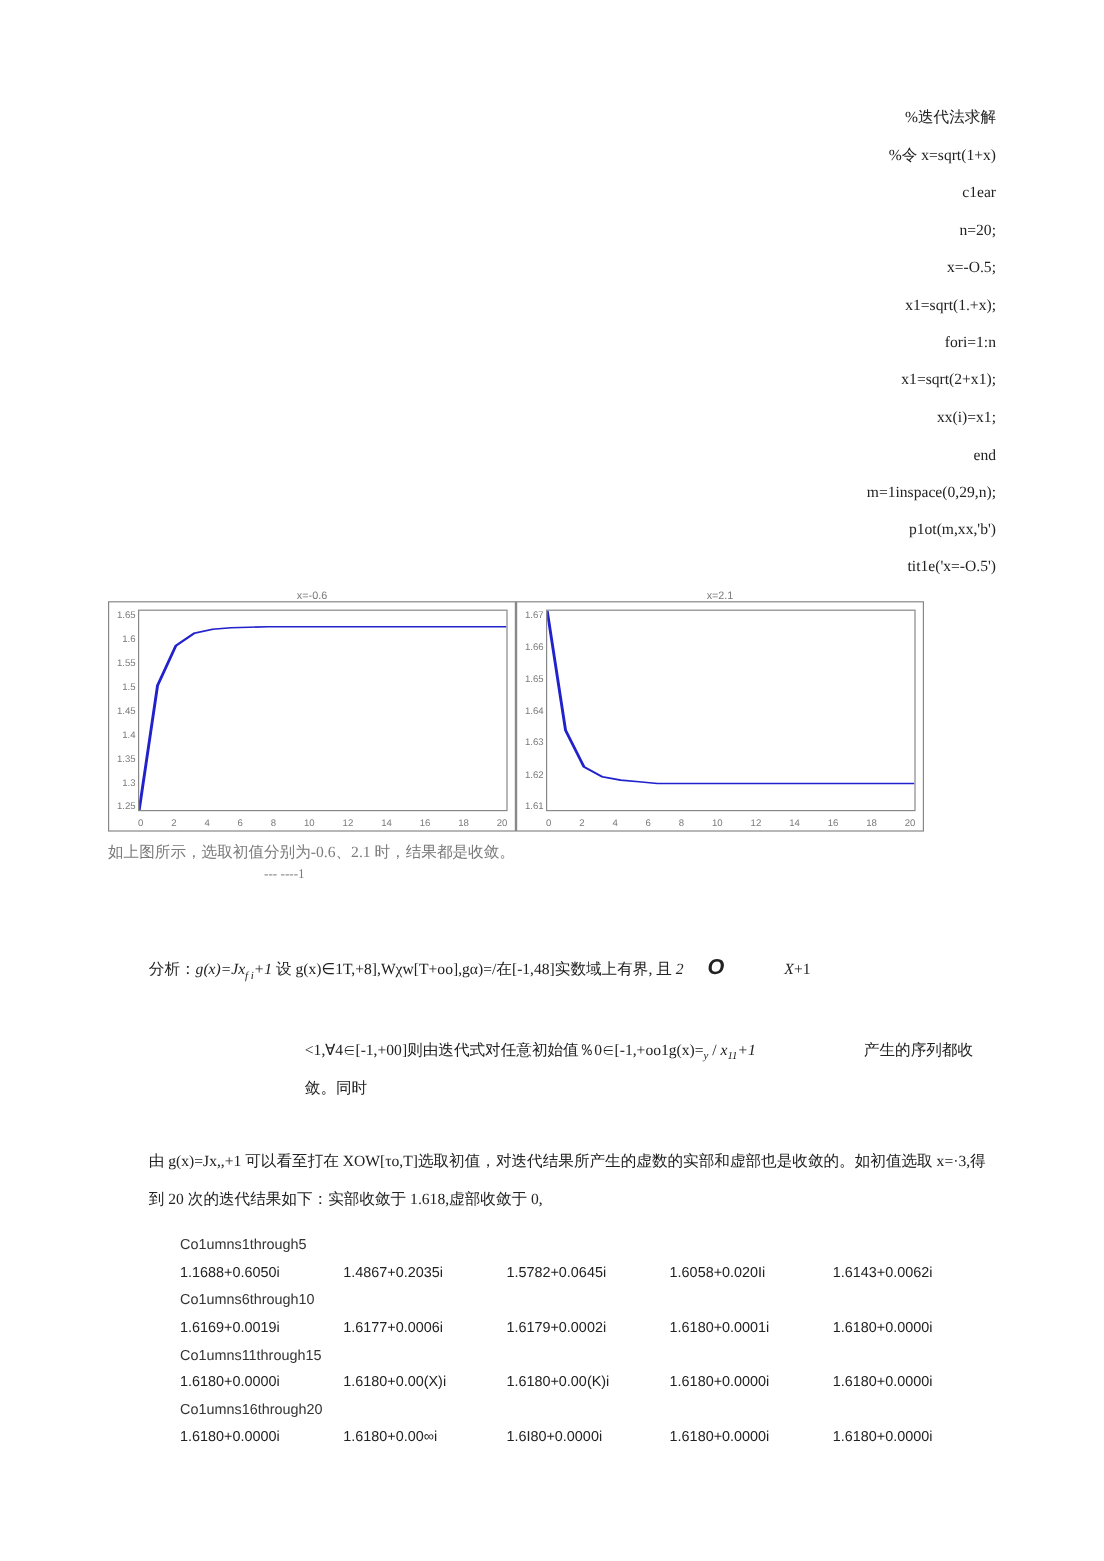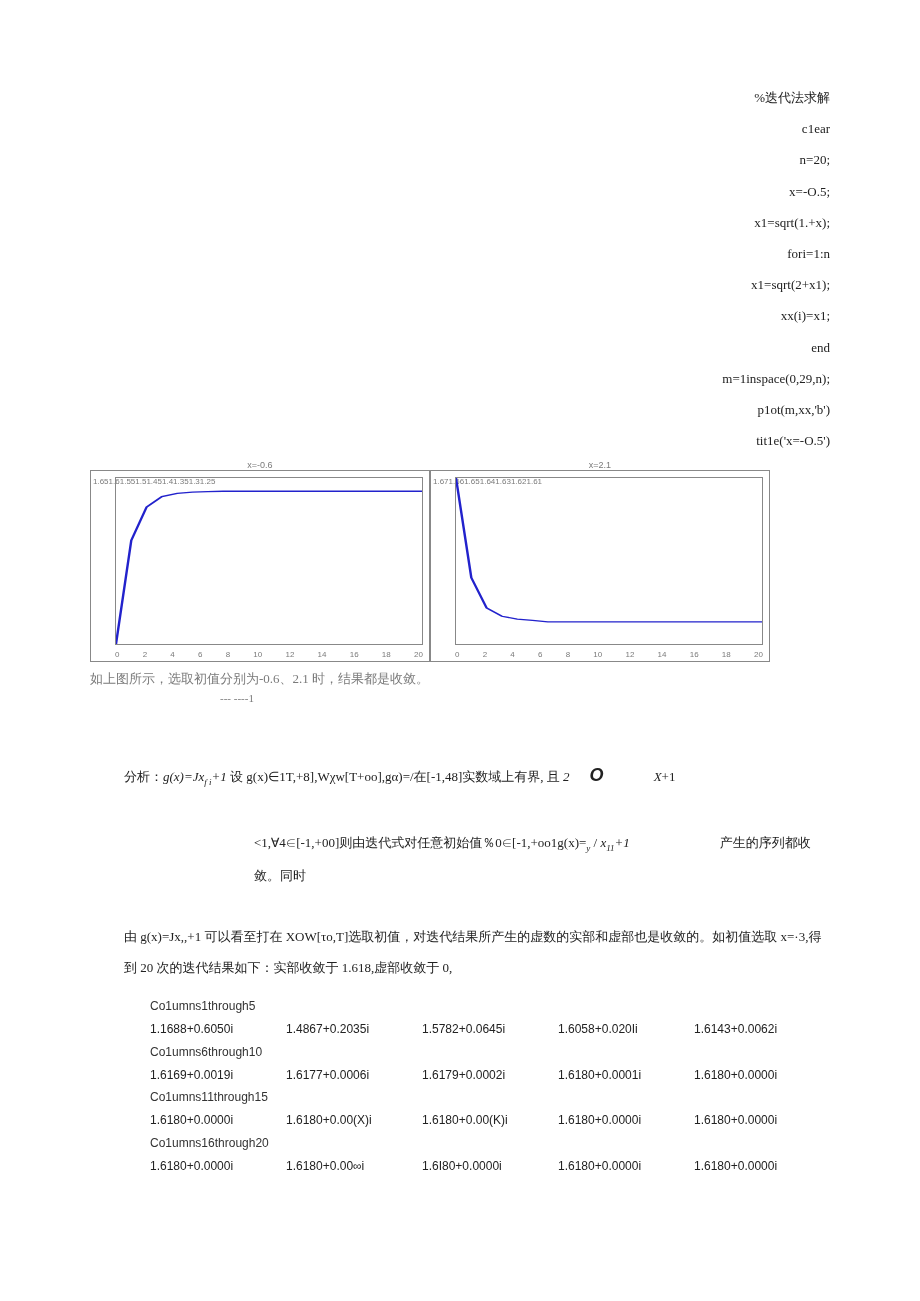--- a/index.html
+++ b/index.html
@@ -58,21 +58,21 @@
   .ylabels {
     position: absolute;
     left: 2px;
     top: 6px;
     bottom: 16px;
     width: 20px;
     font-family: Arial, sans-serif;
     font-size: 8px;
     color: #7a7a7a;
     display: flex;
-    flex-direction: row;
+    flex-direction: column;
     justify-content: space-between;
     text-align: right;
   }
   .xlabels {
     position: absolute;
     left: 24px;
     right: 6px;
     bottom: 2px;
     font-family: Arial, sans-serif;
     font-size: 8px;
@@ -127,20 +127,21 @@
     width: 140px;
   }
 </style>
 </head>
 <body>
 
 <div class="page">
 
   <div class="code-block">
     <div>%迭代法求解</div>
+    <div>%令 x=sqrt(1+x)</div>
     <div>c1ear</div>
     <div>n=20;</div>
     <div>x=-O.5;</div>
     <div>x1=sqrt(1.+x);</div>
     <div>fori=1:n</div>
     <div class="indent">x1=sqrt(2+x1);</div>
     <div class="indent">xx(i)=x1;</div>
     <div>end</div>
     <div>m=1inspace(0,29,n);</div>
     <div>p1ot(m,xx,'b')</div>

